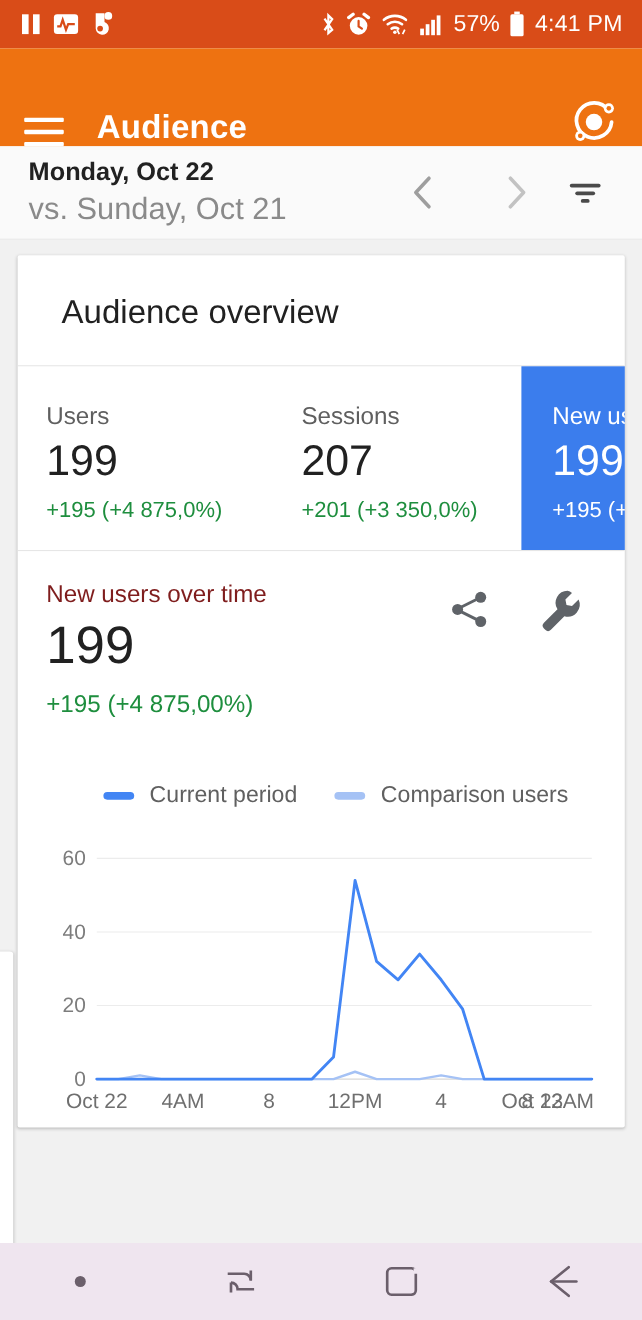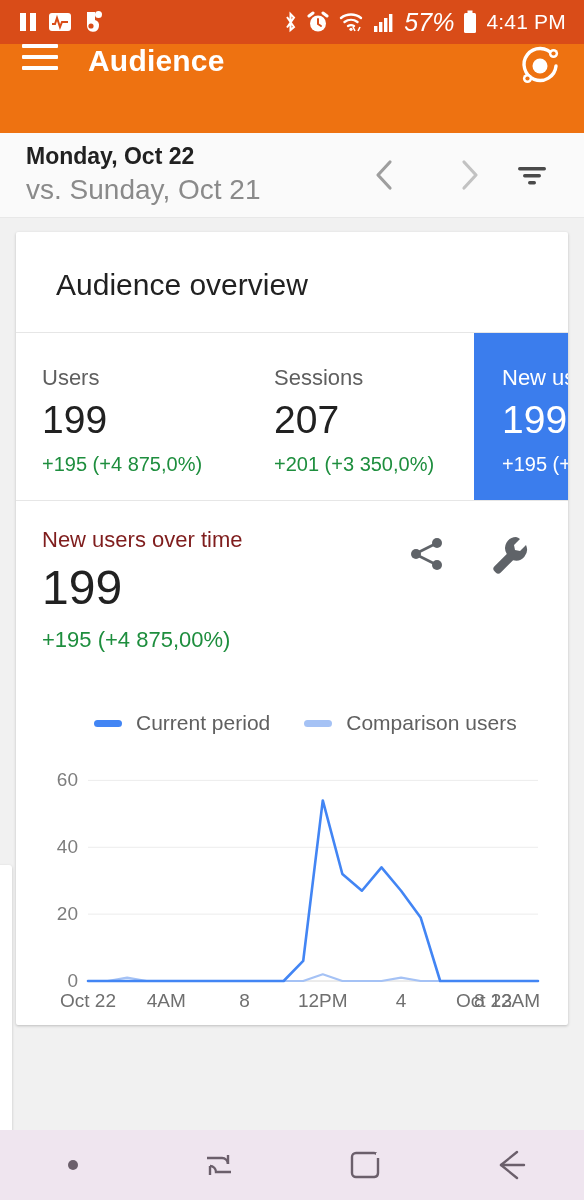--- a/index.html
+++ b/index.html
@@ -15,28 +15,28 @@
   .statusbar {
     position: absolute; top: 0; left: 0; width: 584px; height: 44px;
     background: #d94c18;
     display: flex; align-items: center; justify-content: space-between;
     padding: 0 18px;
     color: #fff;
   }
   .sb-left { display: flex; align-items: center; gap: 10px; }
   .sb-right { display: flex; align-items: center; gap: 9px; }
   .sb-time { font-size: 21px; font-weight: 400; letter-spacing: .2px; }
-  .sb-batt-pct { font-size: 25px; font-style: italic; }
+  .sb-batt-pct { font-size: 21px; }
   .ico { display: inline-block; line-height: 0; }
 
   
   .appbar {
     position: absolute; top: 44px; left: 0; width: 584px; height: 89px;
     background: #ee7211;
-    display: flex; align-items: flex-start;
+    display: flex; align-items: flex-end;
     padding: 0 22px;
   }
   .hamburger { width: 36px; height: 26px; display: flex; flex-direction: column;
                justify-content: space-between; cursor: pointer; }
   .hamburger i { display: block; height: 4px; background: #fff; border-radius: 1px; }
   .appbar-title {
     color: #fff; font-size: 30px; font-weight: bold; margin-left: 30px;
     letter-spacing: .2px;
   }
   .appbar-spacer { flex: 1; }

